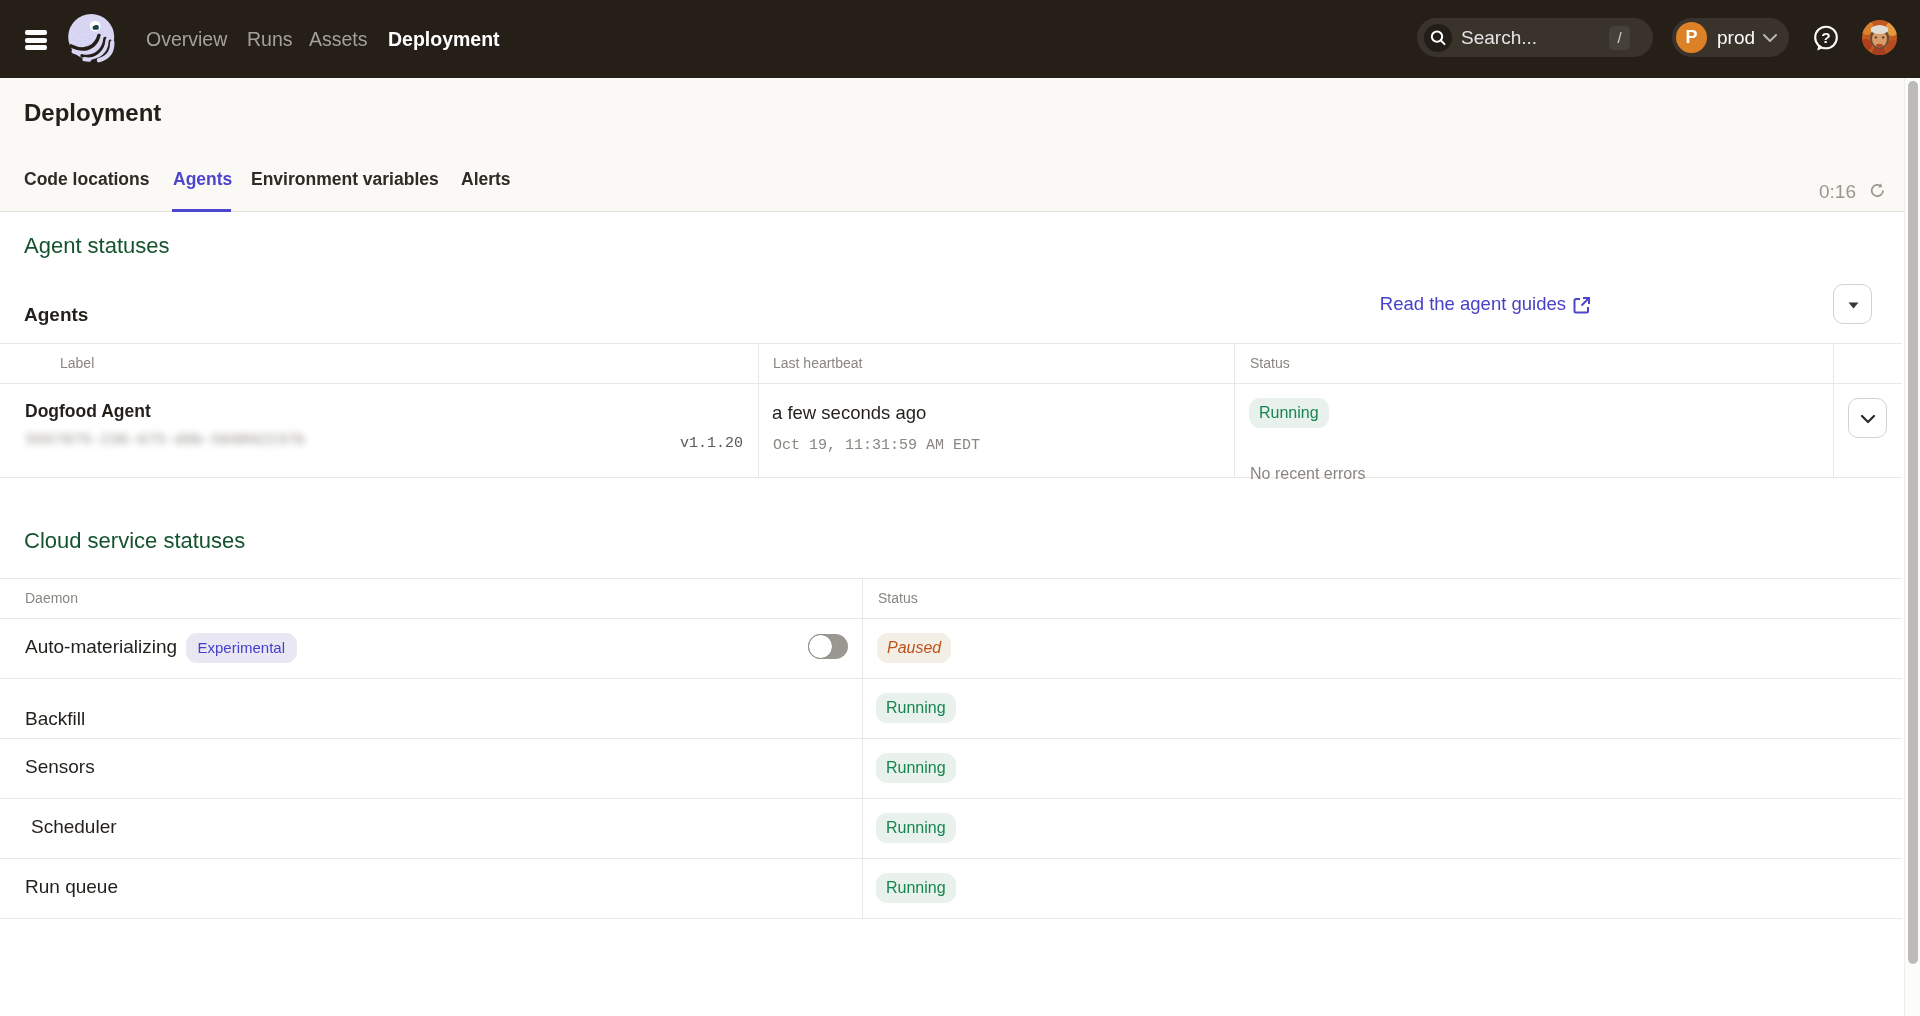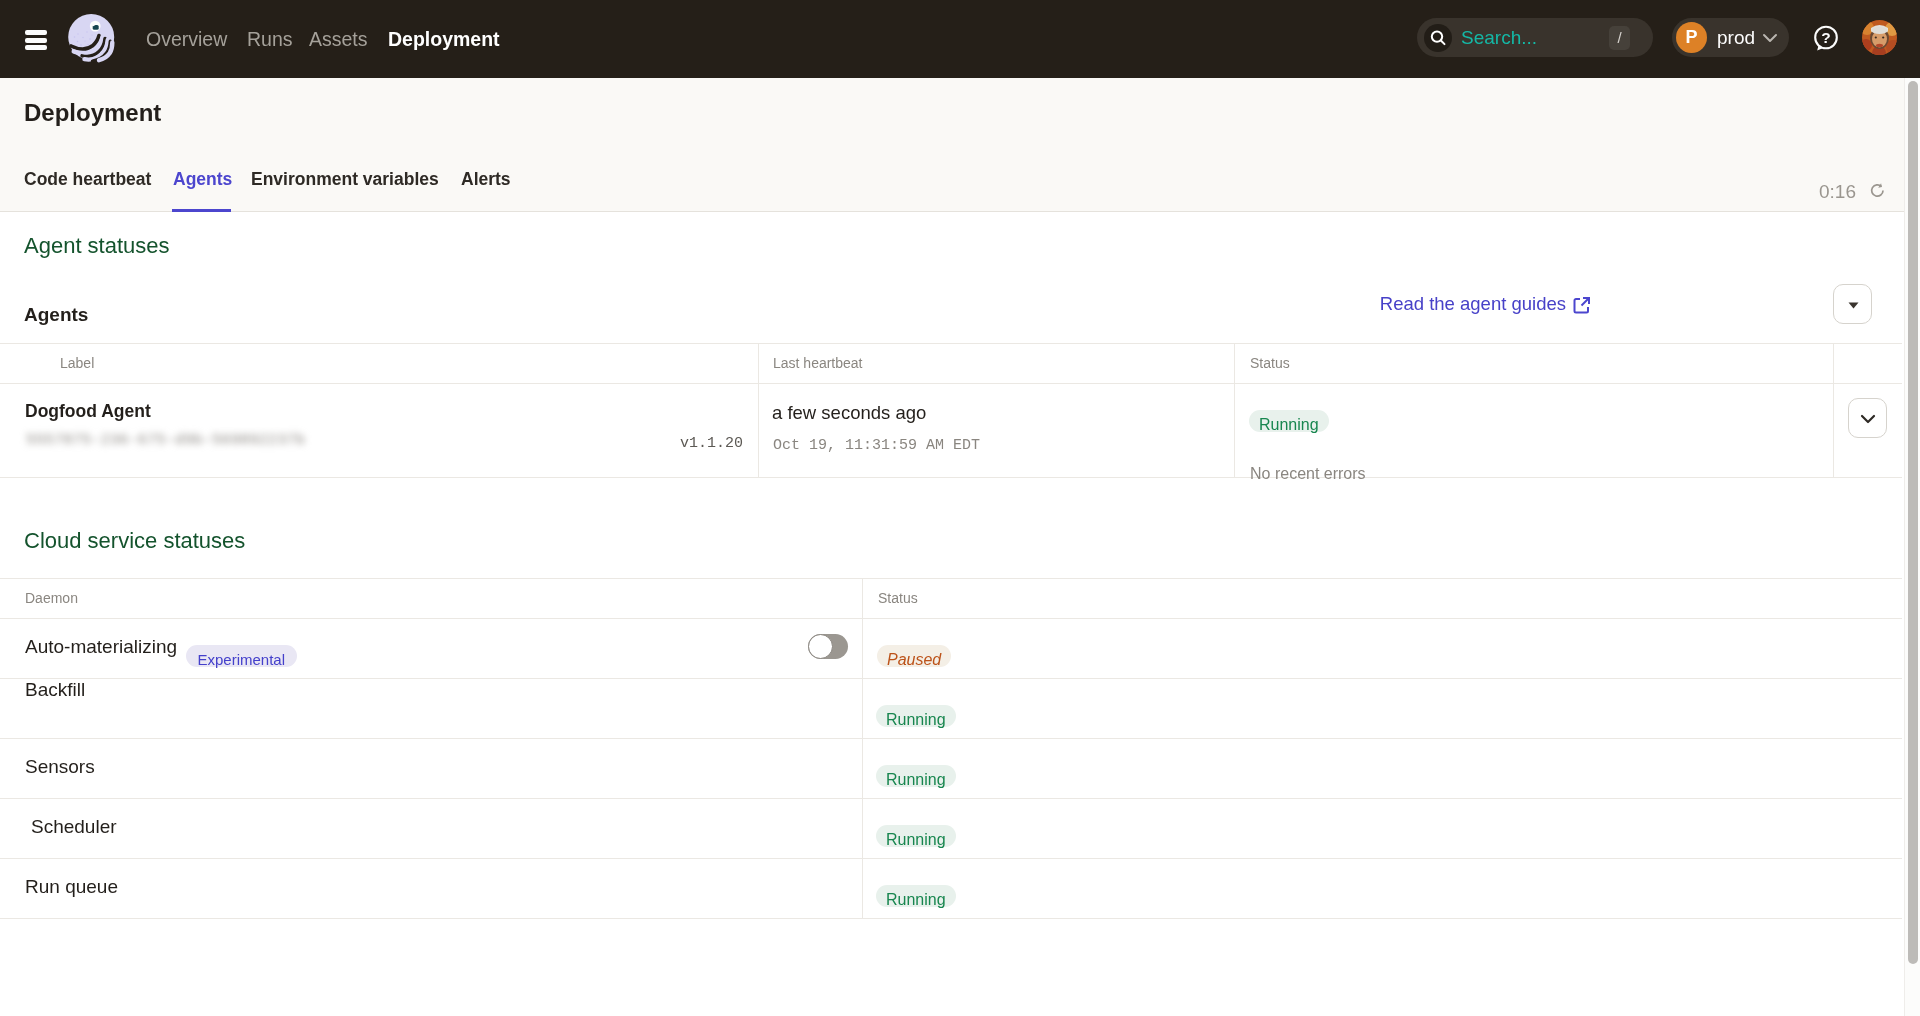--- a/index.html
+++ b/index.html
@@ -29,21 +29,21 @@
   #tabline { position:absolute; left:172px; top:209px; width:59px; height:3px; background:#4C46CE; }
   #countdown { position:absolute; left:1819px; top:182px; font-size:19px; line-height:1; color:#9A968F; }
 
   
   .h2 { position:absolute; font-size:22px; line-height:1; font-weight:400; color:#14532d; }
   .h3 { position:absolute; font-size:19px; line-height:1; font-weight:700; color:#231F1B; }
   .caption { position:absolute; font-size:14px; line-height:1; color:#8A8680; }
   .vline { position:absolute; width:1px; background:#EBE8E3; }
   .hline { position:absolute; left:0; width:1902px; height:1px; background:#EBE8E3; }
 
-  .badge { position:absolute; height:22px; border-radius:11px; font-size:16px; line-height:30px; padding:0 10px;margin-top:12px; }
+  .badge { position:absolute; height:30px; border-radius:11px; font-size:16px; line-height:30px; padding:0 10px; }
   .badge.green { background:#E8F1EC; color:#18864F; }
   .badge.paused { background:#F4EFE6; color:#BC5219; }
   .badge.exp { background:#E9E7F4; color:#4440CB; }
 
   .mono { font-family:"Liberation Mono", monospace; }
 
   .iconbtn { position:absolute; width:39px; height:40px; border:1px solid #D6D3CD; border-radius:10px; background:#fff; }
 </style>
 </head>
 <body>
@@ -84,21 +84,21 @@
     <div class="nav" style="left:309px">Assets</div>
     <div class="nav active" style="left:388px">Deployment</div>
 
     <div id="search">
       <div id="searchicon">
         <svg width="28" height="28" viewBox="0 0 28 28">
             <circle cx="13" cy="12.6" r="5.2" stroke="#fff" stroke-width="2" fill="none"></circle>
             <line x1="16.9" y1="16.5" x2="20.5" y2="20.1" stroke="#fff" stroke-width="2" stroke-linecap="round"></line>
           </svg>
       </div>
-      <div class="abs" style="left:44px; top:9px; font-size:19px; color:#14b8a6;">Search...</div>
+      <div class="abs" style="left:44px; top:9px; font-size:19px; color:#e5e5e5;">Search...</div>
       <div id="slash">/</div>
     </div>
 
     <div id="prodpill">
       <div id="pcircle">P</div>
       <div class="abs" style="left:45px; top:8.5px; font-size:19px; color:#FCFCFC;">prod</div>
       <svg class="abs" style="left:90px; top:15px" width="16" height="10" viewBox="0 0 16 10">
           <path d="M2 2 L8 8 L14 2" stroke="#B9B5AF" stroke-width="2" fill="none" stroke-linecap="round" stroke-linejoin="round"></path>
         </svg>
     </div>
@@ -128,21 +128,21 @@
         <ellipse cx="17.5" cy="10.5" rx="8" ry="3.6" fill="#DFDCD6"></ellipse>
         <ellipse cx="17.5" cy="25.5" rx="3.5" ry="1.8" fill="#B5472A"></ellipse>
         <circle cx="13.8" cy="17.5" r="1.1" fill="#3A2A1E"></circle>
         <circle cx="21.2" cy="17.5" r="1.1" fill="#3A2A1E"></circle>
       </g>
     </svg>
   </div>
 
   <div id="titlebar"></div>
   <div id="h1">Deployment</div>
-  <div class="tab" style="left:24px">Code heartbeat</div>
+  <div class="tab" style="left:24px">Code locations</div>
   <div class="tab" id="tabagents" style="left:173px">Agents</div>
   <div class="tab" style="left:251px">Environment variables</div>
   <div class="tab" style="left:461px">Alerts</div>
   <div id="tabline"></div>
   <div id="countdown">0:16</div>
   <svg class="abs" style="left:1869px; top:182px;" width="17" height="17" viewBox="0 0 20 20">
     <path d="M16.5 10 A 6.7 6.7 0 1 1 14.6 5.3" stroke="#9A968F" stroke-width="2" fill="none"></path>
     <path d="M14.2 1.5 L15.2 6 L10.8 6.8 Z" fill="#9A968F"></path>
   </svg>
 
@@ -202,21 +202,21 @@
   <div class="caption" style="left:878px; top:591px;">Status</div>
 
   <div class="abs" style="left:25px; top:637px; font-size:19px; line-height:1;">Auto-materializing</div>
   <div class="badge exp" style="left:186px; top:633px; font-size:15px; padding:0 11.5px;">Experimental</div>
 
   <div class="abs" style="left:808px; top:633.5px; width:40px; height:25px; border-radius:13px; background:#9B9791;">
     <div class="abs" style="left:0px; top:0px; width:25px; height:25px; border-radius:50%; background:#fff; border:1px solid #89857F;"></div>
   </div>
   <div class="badge paused" style="left:877px; top:633px;font-style:italic;">Paused</div>
 
-  <div class="abs" style="left:25px; top:680px; font-size:19px; line-height:1;text-align:center;">Backfill</div>
+  <div class="abs" style="left:25px; top:709px; font-size:19px; line-height:1;text-align:center;">Backfill</div>
   <div class="badge green" style="left:876px; top:693px;">Running</div>
 
   <div class="abs" style="left:25px; top:757px; font-size:19px; line-height:1;">Sensors</div>
   <div class="badge green" style="left:876px; top:753px;">Running</div>
 
   <div class="abs" style="left:25px; top:817px; font-size:19px; line-height:1;margin-left:6px;">Scheduler</div>
   <div class="badge green" style="left:876px; top:813px;">Running</div>
 
   <div class="abs" style="left:25px; top:877px; font-size:19px; line-height:1;">Run queue</div>
   <div class="badge green" style="left:876px; top:873px;">Running</div>

